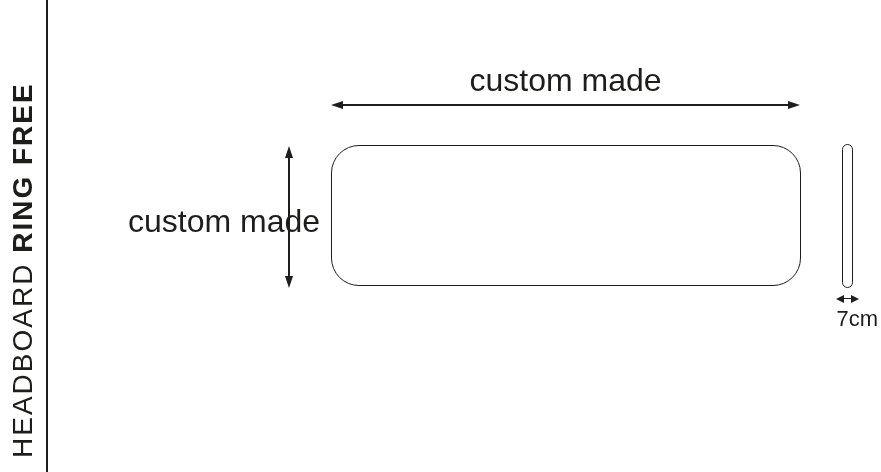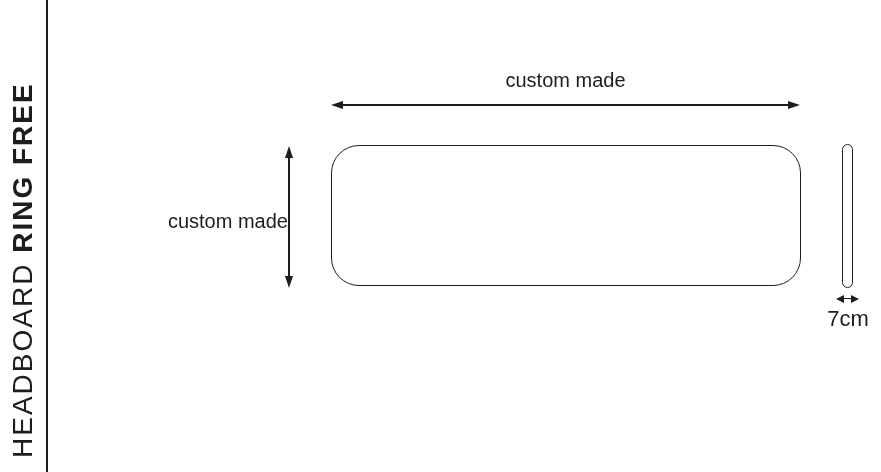--- a/index.html
+++ b/index.html
@@ -33,28 +33,28 @@
     font-size: 28px;
     letter-spacing: 2px;
     white-space: pre;
     color: var(--ink);
   }
   .side-title .strong { font-weight: 700; }
 
   
   .dim-label {
     position: absolute;
-    font-size: 20px;
+    font-size: 32px;
     line-height: 28px;
     color: var(--ink);
     white-space: nowrap;
   }
   .dim-label.top    { left: 331px; top: 66px;  width: 469px; text-align: center; }
   .dim-label.left   { left: 128px; top: 207px; width: 160px; text-align: right; }
-  .dim-label.depth  { left: 818px; top: 305px; width: 60px;  text-align: center; font-size: 22px; }
+  .dim-label.depth  { left: 818px; top: 305px; width: 60px;  text-align: right; font-size: 22px; }
 
   
   .dim-arrow-h {
     position: absolute;
     display: flex; align-items: center;
   }
   .dim-arrow-h .shaft { flex: 1; height: 1.5px; background: var(--ink); }
   .dim-arrow-v {
     position: absolute;
     display: flex; flex-direction: column; align-items: center;

